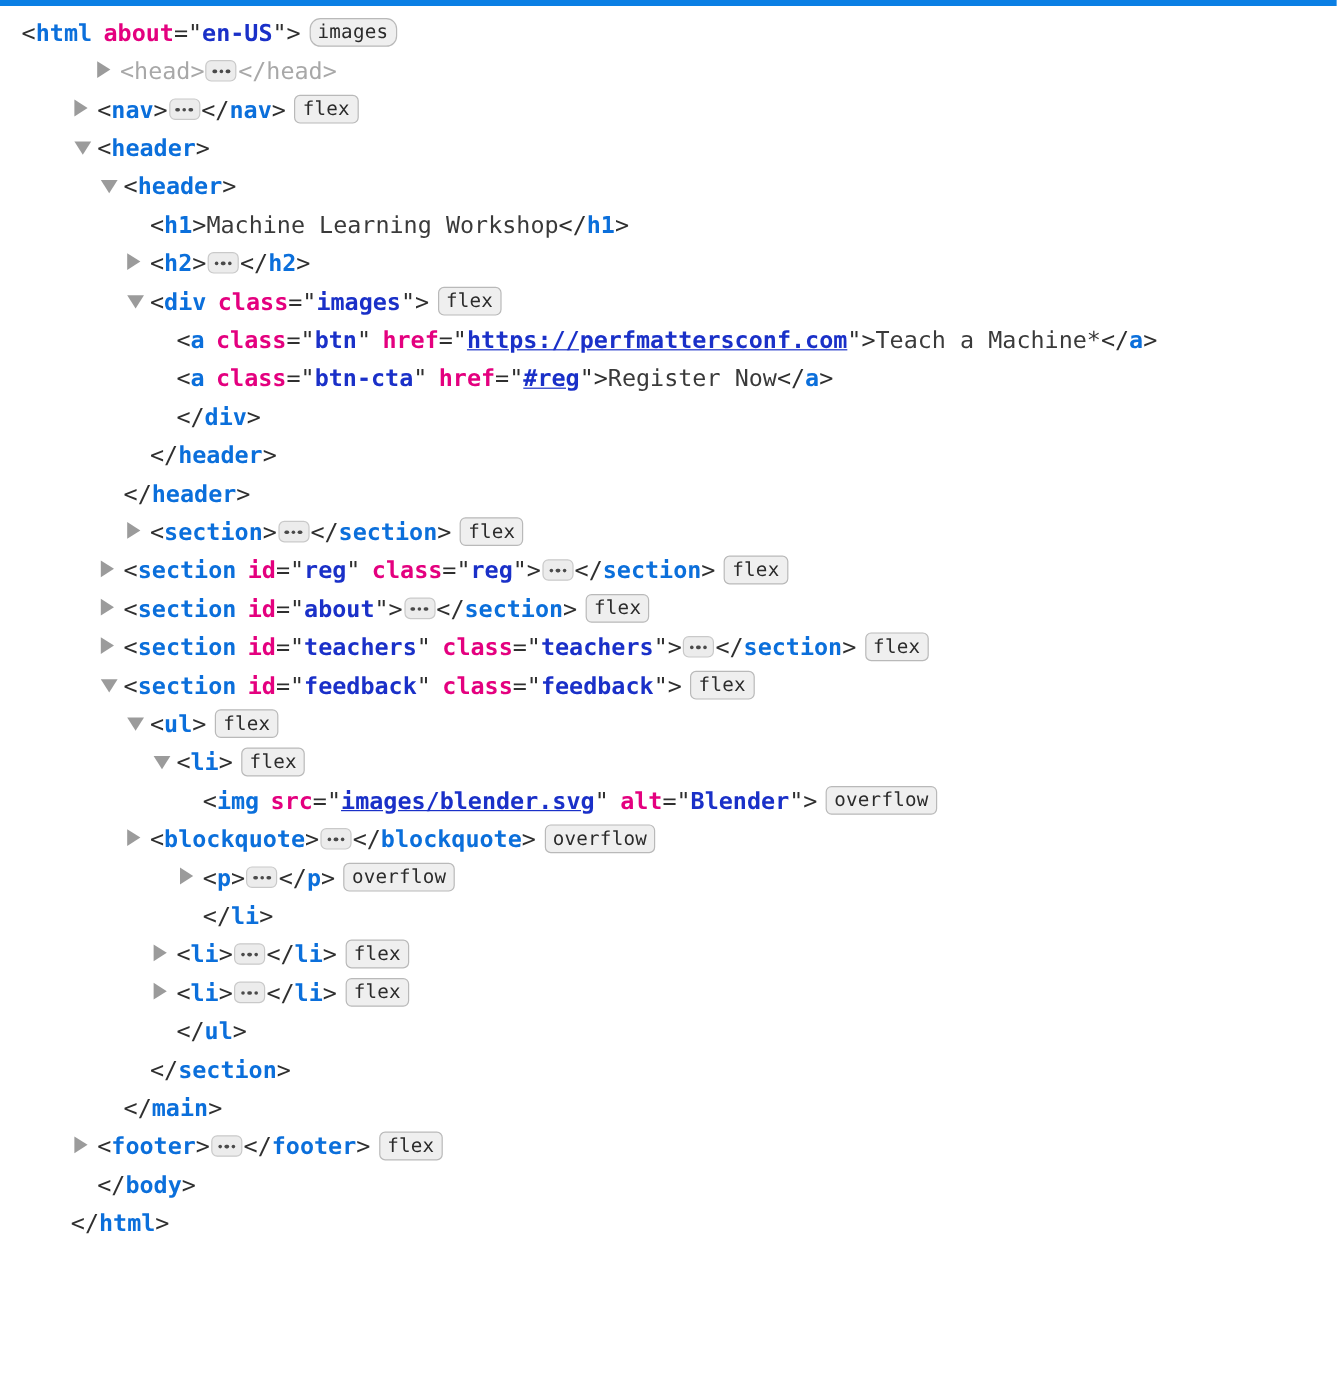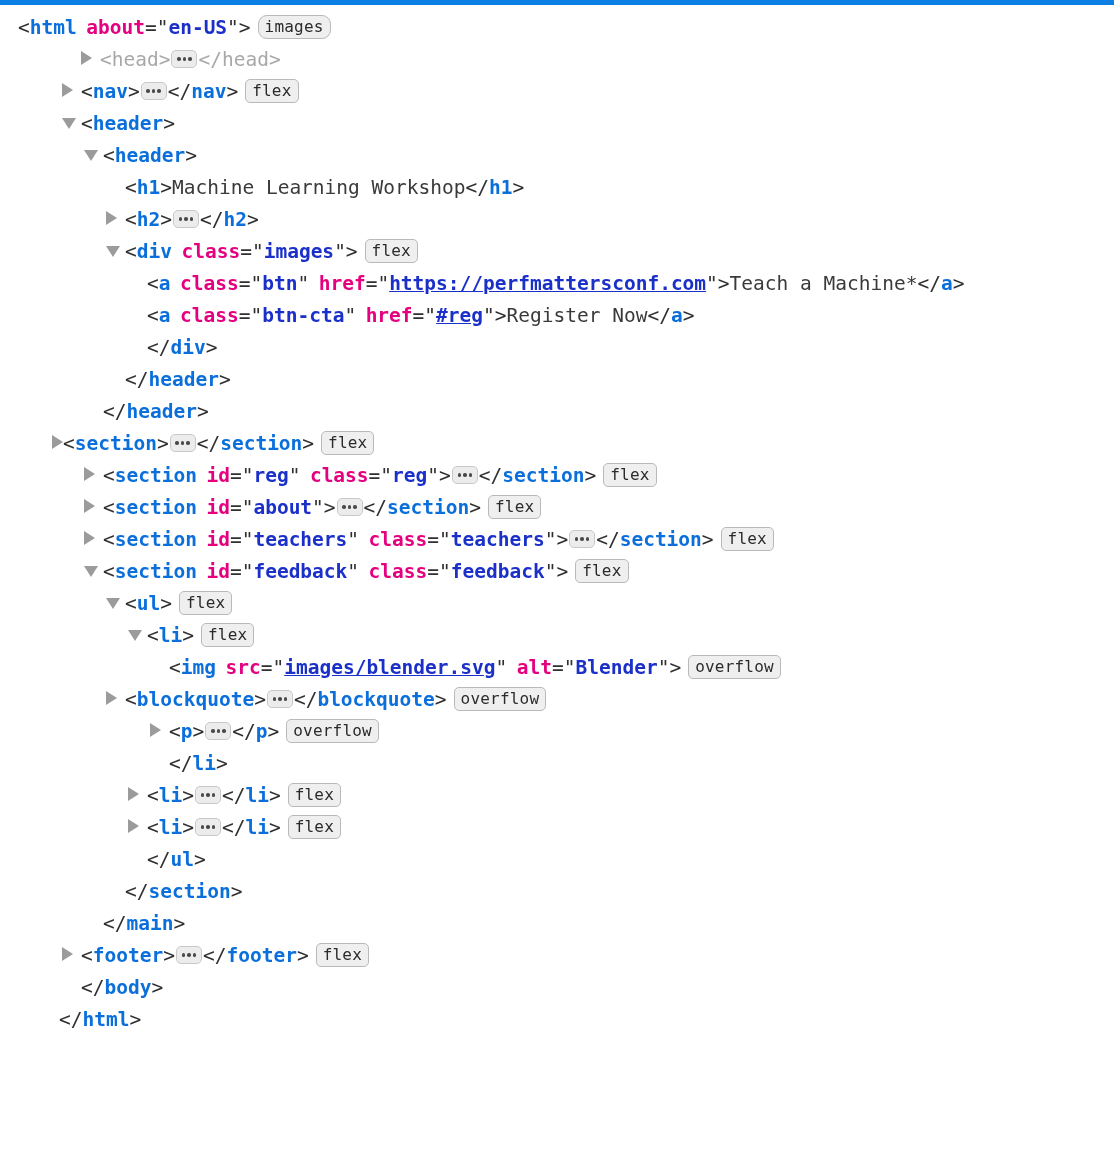--- a/index.html
+++ b/index.html
@@ -137,21 +137,21 @@
     <div class="row"><span class="row-inner" style="margin-left: 52px;"><span class="tw open"><i></i></span><span class="punct">&lt;</span><span class="tag">header</span><span class="punct">&gt;</span></span></div>
     <div class="row"><span class="row-inner" style="margin-left: 74px;"><span class="tw open"><i></i></span><span class="punct">&lt;</span><span class="tag">header</span><span class="punct">&gt;</span></span></div>
     <div class="row"><span class="row-inner" style="margin-left: 96px;"><span class="tw none"></span><span class="punct">&lt;</span><span class="tag">h1</span><span class="punct">&gt;</span><span class="txt">Machine Learning Workshop</span><span class="punct">&lt;/</span><span class="tag">h1</span><span class="punct">&gt;</span></span></div>
     <div class="row"><span class="row-inner" style="margin-left: 96px;"><span class="tw closed"><i></i></span><span class="punct">&lt;</span><span class="tag">h2</span><span class="punct">&gt;</span><span class="ell"><b></b><b></b><b></b></span><span class="punct">&lt;/</span><span class="tag">h2</span><span class="punct">&gt;</span></span></div>
     <div class="row"><span class="row-inner" style="margin-left: 96px;"><span class="tw open"><i></i></span><span class="punct">&lt;</span><span class="tag">div</span><span class="sp"></span><span class="attr">class</span><span class="punct">="</span><span class="val">images</span><span class="punct">"&gt;</span><span class="badge">flex</span></span></div>
     <div class="row"><span class="row-inner" style="margin-left: 118px;"><span class="tw none"></span><span class="punct">&lt;</span><span class="tag">a</span><span class="sp"></span><span class="attr">class</span><span class="punct">="</span><span class="val">btn</span><span class="punct">"</span><span class="sp"></span><span class="attr">href</span><span class="punct">="</span><span class="val link">https://perfmattersconf.com</span><span class="punct">"&gt;</span><span class="txt">Teach a Machine*</span><span class="punct">&lt;/</span><span class="tag">a</span><span class="punct">&gt;</span></span></div>
     <div class="row"><span class="row-inner" style="margin-left: 118px;"><span class="tw none"></span><span class="punct">&lt;</span><span class="tag">a</span><span class="sp"></span><span class="attr">class</span><span class="punct">="</span><span class="val">btn-cta</span><span class="punct">"</span><span class="sp"></span><span class="attr">href</span><span class="punct">="</span><span class="val link">#reg</span><span class="punct">"&gt;</span><span class="txt">Register Now</span><span class="punct">&lt;/</span><span class="tag">a</span><span class="punct">&gt;</span></span></div>
     <div class="row"><span class="row-inner" style="margin-left: 118px;"><span class="tw none"></span><span class="punct">&lt;/</span><span class="tag">div</span><span class="punct">&gt;</span></span></div>
     <div class="row"><span class="row-inner" style="margin-left: 96px;"><span class="tw none"></span><span class="punct">&lt;/</span><span class="tag">header</span><span class="punct">&gt;</span></span></div>
     <div class="row"><span class="row-inner" style="margin-left: 74px;"><span class="tw none"></span><span class="punct">&lt;/</span><span class="tag">header</span><span class="punct">&gt;</span></span></div>
-    <div class="row"><span class="row-inner" style="margin-left: 34px; text-align: right;"><span class="tw closed"><i></i></span><span class="punct">&lt;</span><span class="tag">section</span><span class="punct">&gt;</span><span class="ell"><b></b><b></b><b></b></span><span class="punct">&lt;/</span><span class="tag">section</span><span class="punct">&gt;</span><span class="badge">flex</span></span></div>
+    <div class="row"><span class="row-inner" style="margin-left: 96px;"><span class="tw closed"><i></i></span><span class="punct">&lt;</span><span class="tag">section</span><span class="punct">&gt;</span><span class="ell"><b></b><b></b><b></b></span><span class="punct">&lt;/</span><span class="tag">section</span><span class="punct">&gt;</span><span class="badge">flex</span></span></div>
     <div class="row"><span class="row-inner" style="margin-left: 74px;"><span class="tw closed"><i></i></span><span class="punct">&lt;</span><span class="tag">section</span><span class="sp"></span><span class="attr">id</span><span class="punct">="</span><span class="val">reg</span><span class="punct">"</span><span class="sp"></span><span class="attr">class</span><span class="punct">="</span><span class="val">reg</span><span class="punct">"&gt;</span><span class="ell"><b></b><b></b><b></b></span><span class="punct">&lt;/</span><span class="tag">section</span><span class="punct">&gt;</span><span class="badge">flex</span></span></div>
     <div class="row"><span class="row-inner" style="margin-left: 74px;"><span class="tw closed"><i></i></span><span class="punct">&lt;</span><span class="tag">section</span><span class="sp"></span><span class="attr">id</span><span class="punct">="</span><span class="val">about</span><span class="punct">"&gt;</span><span class="ell"><b></b><b></b><b></b></span><span class="punct">&lt;/</span><span class="tag">section</span><span class="punct">&gt;</span><span class="badge">flex</span></span></div>
     <div class="row"><span class="row-inner" style="margin-left: 74px;"><span class="tw closed"><i></i></span><span class="punct">&lt;</span><span class="tag">section</span><span class="sp"></span><span class="attr">id</span><span class="punct">="</span><span class="val">teachers</span><span class="punct">"</span><span class="sp"></span><span class="attr">class</span><span class="punct">="</span><span class="val">teachers</span><span class="punct">"&gt;</span><span class="ell"><b></b><b></b><b></b></span><span class="punct">&lt;/</span><span class="tag">section</span><span class="punct">&gt;</span><span class="badge">flex</span></span></div>
     <div class="row"><span class="row-inner" style="margin-left: 74px;"><span class="tw open"><i></i></span><span class="punct">&lt;</span><span class="tag">section</span><span class="sp"></span><span class="attr">id</span><span class="punct">="</span><span class="val">feedback</span><span class="punct">"</span><span class="sp"></span><span class="attr">class</span><span class="punct">="</span><span class="val">feedback</span><span class="punct">"&gt;</span><span class="badge">flex</span></span></div>
     <div class="row"><span class="row-inner" style="margin-left: 96px;"><span class="tw open"><i></i></span><span class="punct">&lt;</span><span class="tag">ul</span><span class="punct">&gt;</span><span class="badge">flex</span></span></div>
     <div class="row"><span class="row-inner" style="margin-left: 118px;"><span class="tw open"><i></i></span><span class="punct">&lt;</span><span class="tag">li</span><span class="punct">&gt;</span><span class="badge">flex</span></span></div>
     <div class="row"><span class="row-inner" style="margin-left: 140px;"><span class="tw none"></span><span class="punct">&lt;</span><span class="tag">img</span><span class="sp"></span><span class="attr">src</span><span class="punct">="</span><span class="val link">images/blender.svg</span><span class="punct">"</span><span class="sp"></span><span class="attr">alt</span><span class="punct">="</span><span class="val">Blender</span><span class="punct">"&gt;</span><span class="badge">overflow</span></span></div>
     <div class="row"><span class="row-inner" style="margin-left: 96px;"><span class="tw closed"><i></i></span><span class="punct">&lt;</span><span class="tag">blockquote</span><span class="punct">&gt;</span><span class="ell"><b></b><b></b><b></b></span><span class="punct">&lt;/</span><span class="tag">blockquote</span><span class="punct">&gt;</span><span class="badge">overflow</span></span></div>
     <div class="row"><span class="row-inner" style="margin-left: 140px;"><span class="tw closed"><i></i></span><span class="punct">&lt;</span><span class="tag">p</span><span class="punct">&gt;</span><span class="ell"><b></b><b></b><b></b></span><span class="punct">&lt;/</span><span class="tag">p</span><span class="punct">&gt;</span><span class="badge">overflow</span></span></div>
     <div class="row"><span class="row-inner" style="margin-left: 140px;"><span class="tw none"></span><span class="punct">&lt;/</span><span class="tag">li</span><span class="punct">&gt;</span></span></div>

